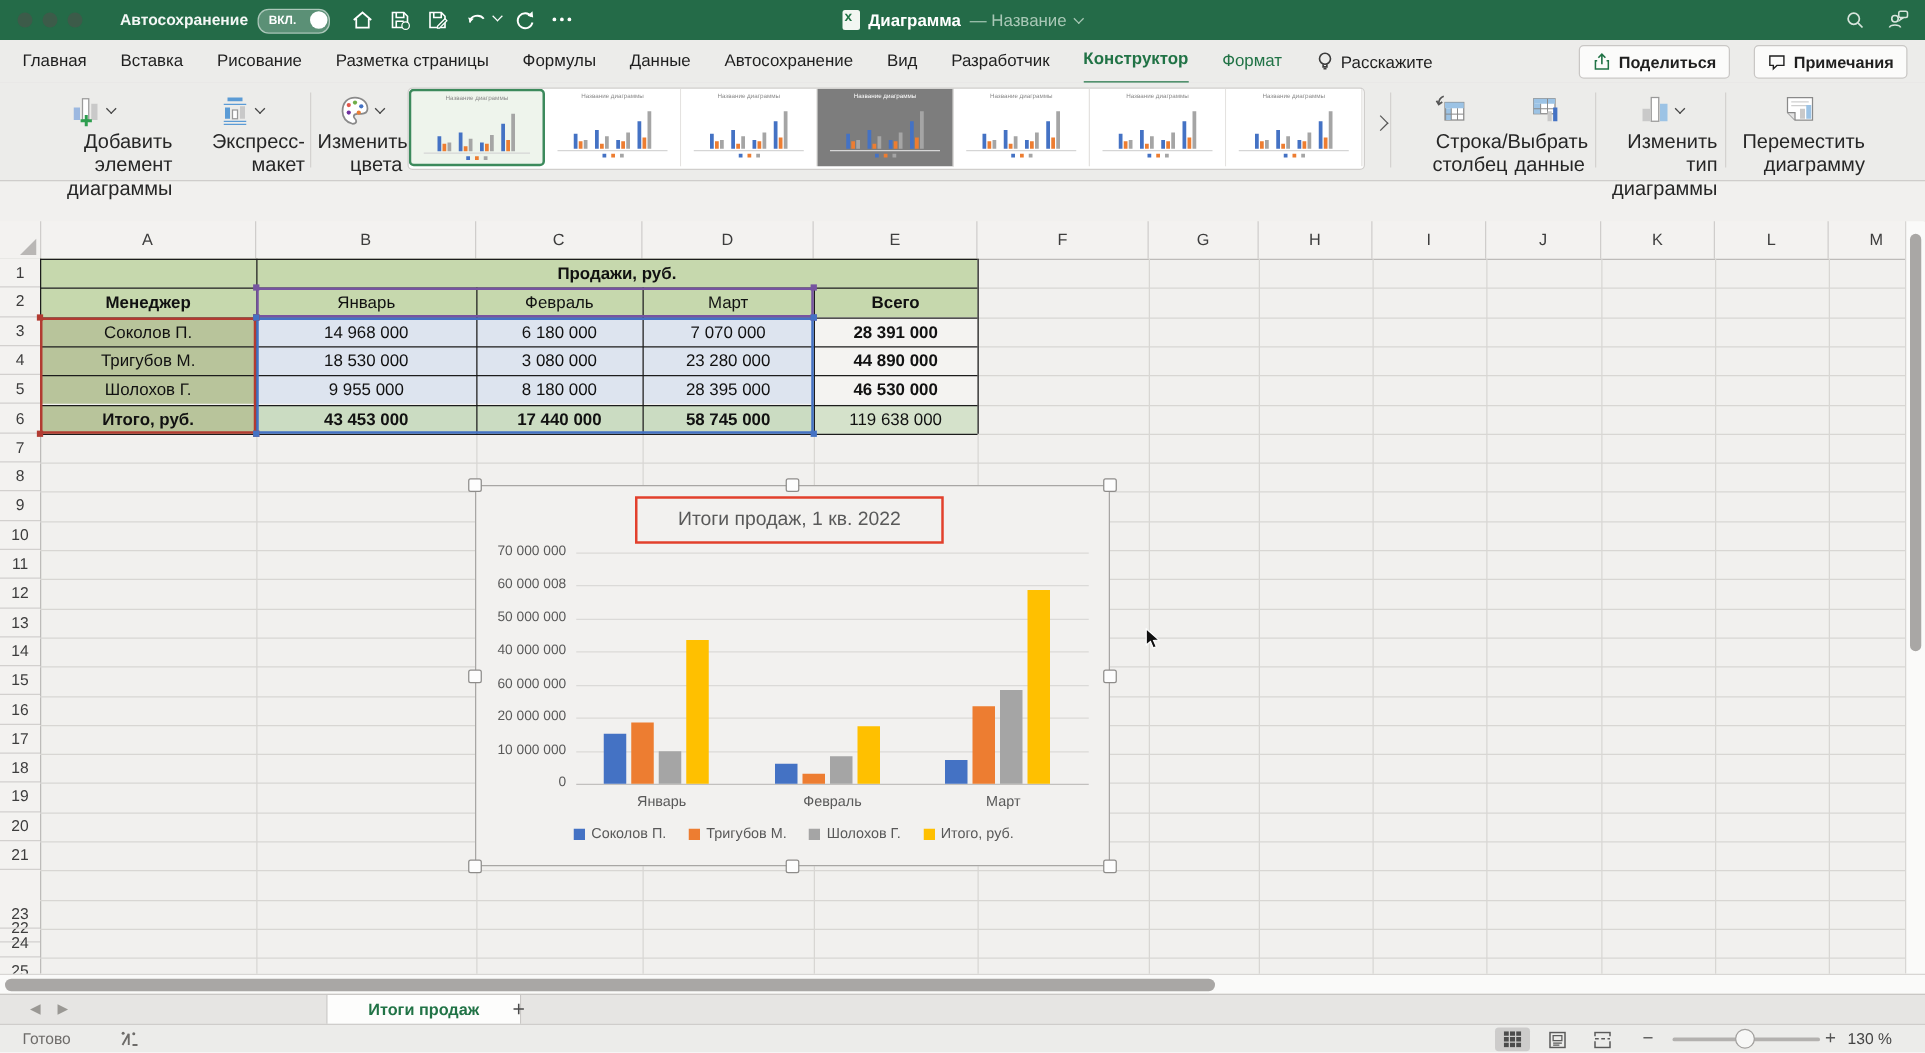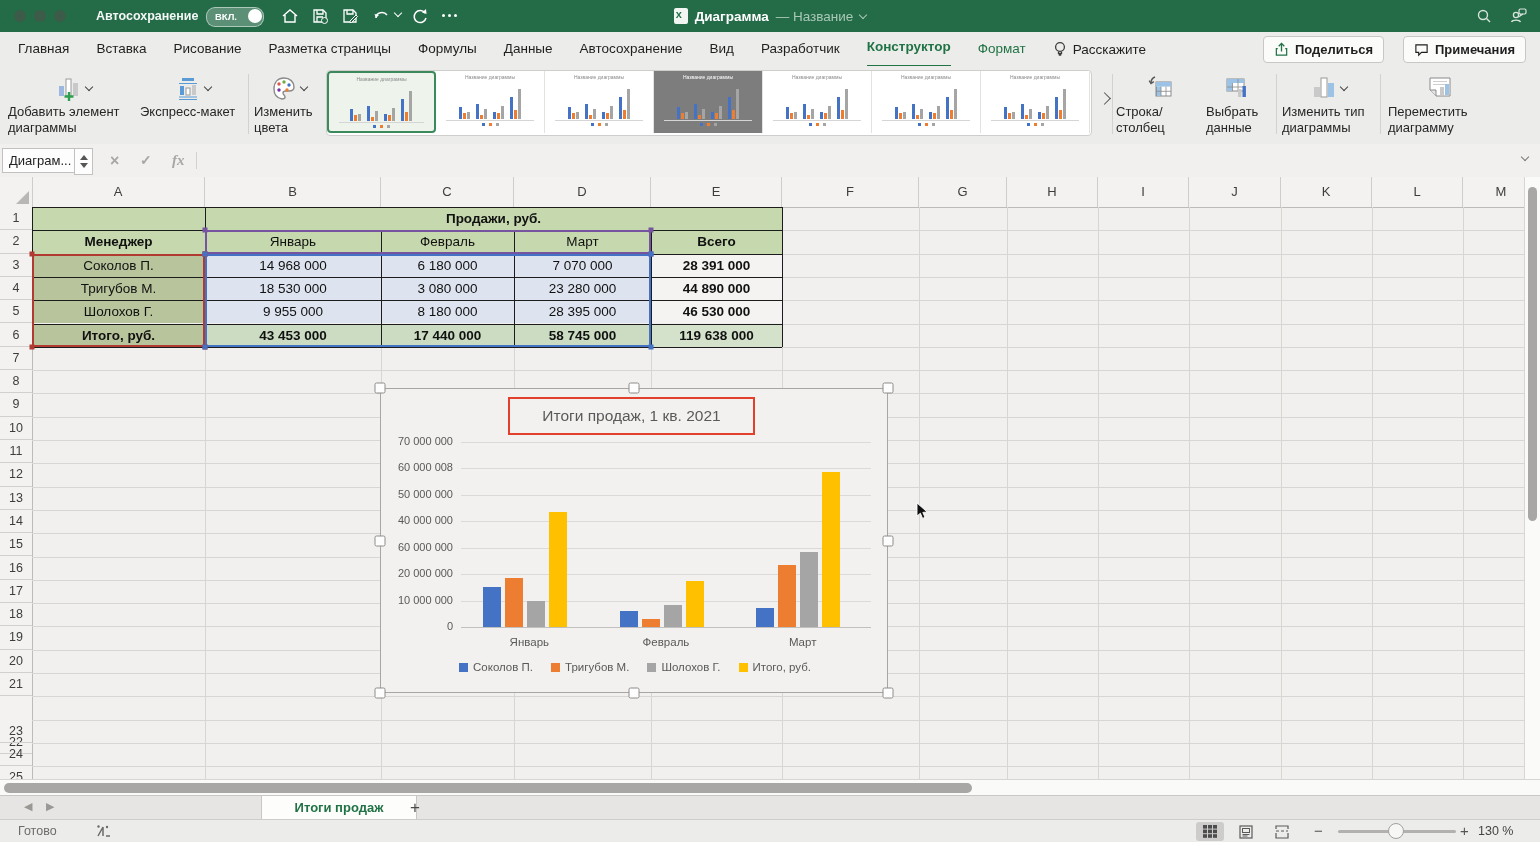--- a/index.html
+++ b/index.html
@@ -35,21 +35,21 @@
   .rtab.active{color:#217346;font-weight:700;border-bottom:3px solid #217346;line-height:31px;}
   .tellme{display:flex;align-items:center;gap:6px;font-size:13.5px;color:#1f1f1f;}
   .hdr-btn{position:absolute;top:4px;height:25px;background:#fbfbfa;border:1px solid #c9c7c5;
            border-radius:4px;display:flex;align-items:center;gap:6px;padding:0 10px;
            font-size:13px;color:#1f1f1f;font-weight:600;}
 
   
   .ribbon{position:absolute;left:0;top:66px;width:1540px;height:78px;background:#ececea;
           border-bottom:1px solid #cfcdcb;}
   .rdiv{position:absolute;top:8px;width:1px;height:60px;background:#d4d2d0;}
-  .rbtn{position:absolute;top:6px;text-align:left;font-size:13px;color:#262626;line-height:1.2;}
+  .rbtn{position:absolute;top:6px;text-align:right;font-size:16px;color:#262626;line-height:1.2;}
   .rbtn .ric{height:32px;display:flex;align-items:center;justify-content:center;gap:3px;}
   .chevd{display:inline-block;width:5px;height:5px;border-right:1.5px solid #444;
          border-bottom:1.5px solid #444;transform:rotate(45deg);margin-top:-3px;}
   .gallery{position:absolute;left:326px;top:4px;width:764px;height:64px;background:#fff;
            border:1px solid #d0cecc;border-radius:4px;display:flex;overflow:hidden;}
   .gthumb{width:109px;height:62px;border-right:1px solid #e4e2e0;box-sizing:border-box;
           padding-top:3px;position:relative;background:#fff;}
   .gthumb.sel{border:2px solid #3c8a5c;border-radius:4px;background:#eef4ec;}
   .gthumb.dark{background:#7d7d7d;}
   .gtitle{font-size:5px;color:#8a8a8a;text-align:center;height:8px;overflow:hidden;}
@@ -503,33 +503,20 @@
           <path d="M4 16h6v6" fill="#e4e4e4" stroke="#8a8a8a"></path>
           <path d="M7 7.5h14 M7 10.5h14" stroke="#cfcfcf"></path>
           <rect x="14" y="13" width="4" height="8" fill="#c9c9c9"></rect>
           <rect x="19" y="10" width="4" height="11" fill="#9cc3e5"></rect>
         </svg>
       </div>
       <div>Переместить диаграмму</div>
     </div>
   </div>
 
-  <div class="fbar">
-    <div class="namebox">Диаграм...</div>
-    <div class="stepper">
-      <i class="tri-up"></i>
-      <i class="tri-dn"></i>
-    </div>
-    <div class="fx-ic" style="left:110px">×</div>
-    <div class="fx-ic" style="left:140px;font-size:14px">✓</div>
-    <div class="fx-ic" style="left:172px;font-style:italic;font-family:'Liberation Serif',serif;font-size:15px">fx</div>
-    <div style="position:absolute;left:196px;top:8px;width:1px;height:17px;background:#d3d1cf;"></div>
-    <div style="position:absolute;left:204px;top:4px;right:30px;height:25px;"></div>
-    <div class="chevd" style="position:absolute;right:12px;top:13px;border-color:#777;"></div>
-  </div>
 
   <div class="colband"></div>
   <div class="rowband"></div>
   <div class="corner">
       <i></i>
     </div>
   <div id="grid-layer">
       <div style="left: 32px; top: 177px; width: 173px; height: 30px; line-height: 30px; text-align: center; font-size: 13px; color: rgb(61, 61, 61); border-right: 1px solid rgb(207, 205, 203); box-sizing: border-box; position: absolute;">A</div>
       <div style="left: 205px; top: 177px; width: 176px; height: 30px; line-height: 30px; text-align: center; font-size: 13px; color: rgb(61, 61, 61); border-right: 1px solid rgb(207, 205, 203); box-sizing: border-box; position: absolute;">B</div>
       <div style="left: 381px; top: 177px; width: 133px; height: 30px; line-height: 30px; text-align: center; font-size: 13px; color: rgb(61, 61, 61); border-right: 1px solid rgb(207, 205, 203); box-sizing: border-box; position: absolute;">C</div>
@@ -625,21 +612,21 @@
       <div class="cell-txt" style="left: 651px; top: 276.9px; width: 131px; height: 23.3px; background: rgb(244, 243, 241); font-weight: 700;">44 890 000</div>
       <div class="cell-txt" style="left: 32px; top: 300.2px; width: 173px; height: 23.3px; background: rgb(184, 196, 155);">Шолохов Г.</div>
       <div class="cell-txt" style="left: 205px; top: 300.2px; width: 176px; height: 23.3px; background: rgb(221, 228, 239);">9 955 000</div>
       <div class="cell-txt" style="left: 381px; top: 300.2px; width: 133px; height: 23.3px; background: rgb(221, 228, 239);">8 180 000</div>
       <div class="cell-txt" style="left: 514px; top: 300.2px; width: 137px; height: 23.3px; background: rgb(221, 228, 239);">28 395 000</div>
       <div class="cell-txt" style="left: 651px; top: 300.2px; width: 131px; height: 23.3px; background: rgb(244, 243, 241); font-weight: 700;">46 530 000</div>
       <div class="cell-txt" style="left: 32px; top: 323.5px; width: 173px; height: 23.3px; background: rgb(184, 196, 155); font-weight: 700;">Итого, руб.</div>
       <div class="cell-txt" style="left: 205px; top: 323.5px; width: 176px; height: 23.3px; background: rgb(203, 220, 194); font-weight: 700;">43 453 000</div>
       <div class="cell-txt" style="left: 381px; top: 323.5px; width: 133px; height: 23.3px; background: rgb(203, 220, 194); font-weight: 700;">17 440 000</div>
       <div class="cell-txt" style="left: 514px; top: 323.5px; width: 137px; height: 23.3px; background: rgb(203, 220, 194); font-weight: 700;">58 745 000</div>
-      <div class="cell-txt" style="left: 651px; top: 323.5px; width: 131px; height: 23.3px; background: rgb(213, 226, 203); font-weight: 700;">119 638 000</div>
+      <div class="cell-txt" style="left: 651px; top: 323.5px; width: 131px; height: 23.3px; background: rgb(213, 226, 203); font-weight: 400;">119 638 000</div>
       <div class="tbor" style="left: 32px; top: 207px; width: 1px; height: 139.8px;"></div>
       <div class="tbor" style="left: 205px; top: 207px; width: 1px; height: 139.8px;"></div>
       <div class="tbor" style="left: 381px; top: 230.3px; width: 1px; height: 116.5px;"></div>
       <div class="tbor" style="left: 514px; top: 230.3px; width: 1px; height: 116.5px;"></div>
       <div class="tbor" style="left: 651px; top: 230.3px; width: 1px; height: 116.5px;"></div>
       <div class="tbor" style="left: 782px; top: 207px; width: 1px; height: 139.8px;"></div>
       <div class="tbor" style="left: 32px; top: 207px; width: 750px; height: 1px;"></div>
       <div class="tbor" style="left: 32px; top: 230.3px; width: 750px; height: 1px;"></div>
       <div class="tbor" style="left: 32px; top: 253.6px; width: 750px; height: 1px;"></div>
       <div class="tbor" style="left: 32px; top: 276.9px; width: 750px; height: 1px;"></div>
@@ -659,21 +646,21 @@
       <div class="handle" style="background: rgb(178, 59, 49); left: 32px; top: 346.8px;"></div>
       <div class="handle" style="background: rgb(178, 59, 49); left: 205px; top: 346.8px;"></div>
       <div class="selrect" style="left: 205px; top: 253.6px; width: 446px; height: 93.2px; border: 2px solid rgb(68, 114, 196);"></div>
       <div class="handle" style="background: rgb(68, 114, 196); left: 205px; top: 253.6px;"></div>
       <div class="handle" style="background: rgb(68, 114, 196); left: 651px; top: 253.6px;"></div>
       <div class="handle" style="background: rgb(68, 114, 196); left: 205px; top: 346.8px;"></div>
       <div class="handle" style="background: rgb(68, 114, 196); left: 651px; top: 346.8px;"></div>
     </div>
 
   <div class="chart" id="chart">
-    <div class="ch-title">Итоги продаж, 1 кв. 2021</div>
+    <div class="ch-title">Итоги продаж, 1 кв. 2022</div>
     <div id="chart-plot">
         <div style="position: absolute; left: 80px; top: 53px; width: 410px; height: 1px; background: rgb(219, 218, 216);"></div>
         <div style="position: absolute; left: 0px; top: 46px; width: 72px; text-align: right; font-size: 11px; color: rgb(89, 89, 89);">70 000 000</div>
         <div style="position: absolute; left: 80px; top: 79.4286px; width: 410px; height: 1px; background: rgb(219, 218, 216);"></div>
         <div style="position: absolute; left: 0px; top: 72.4286px; width: 72px; text-align: right; font-size: 11px; color: rgb(89, 89, 89);">60 000 008</div>
         <div style="position: absolute; left: 80px; top: 105.857px; width: 410px; height: 1px; background: rgb(219, 218, 216);"></div>
         <div style="position: absolute; left: 0px; top: 98.8571px; width: 72px; text-align: right; font-size: 11px; color: rgb(89, 89, 89);">50 000 000</div>
         <div style="position: absolute; left: 80px; top: 132.286px; width: 410px; height: 1px; background: rgb(219, 218, 216);"></div>
         <div style="position: absolute; left: 0px; top: 125.286px; width: 72px; text-align: right; font-size: 11px; color: rgb(89, 89, 89);">40 000 000</div>
         <div style="position: absolute; left: 80px; top: 158.714px; width: 410px; height: 1px; background: rgb(219, 218, 216);"></div>

